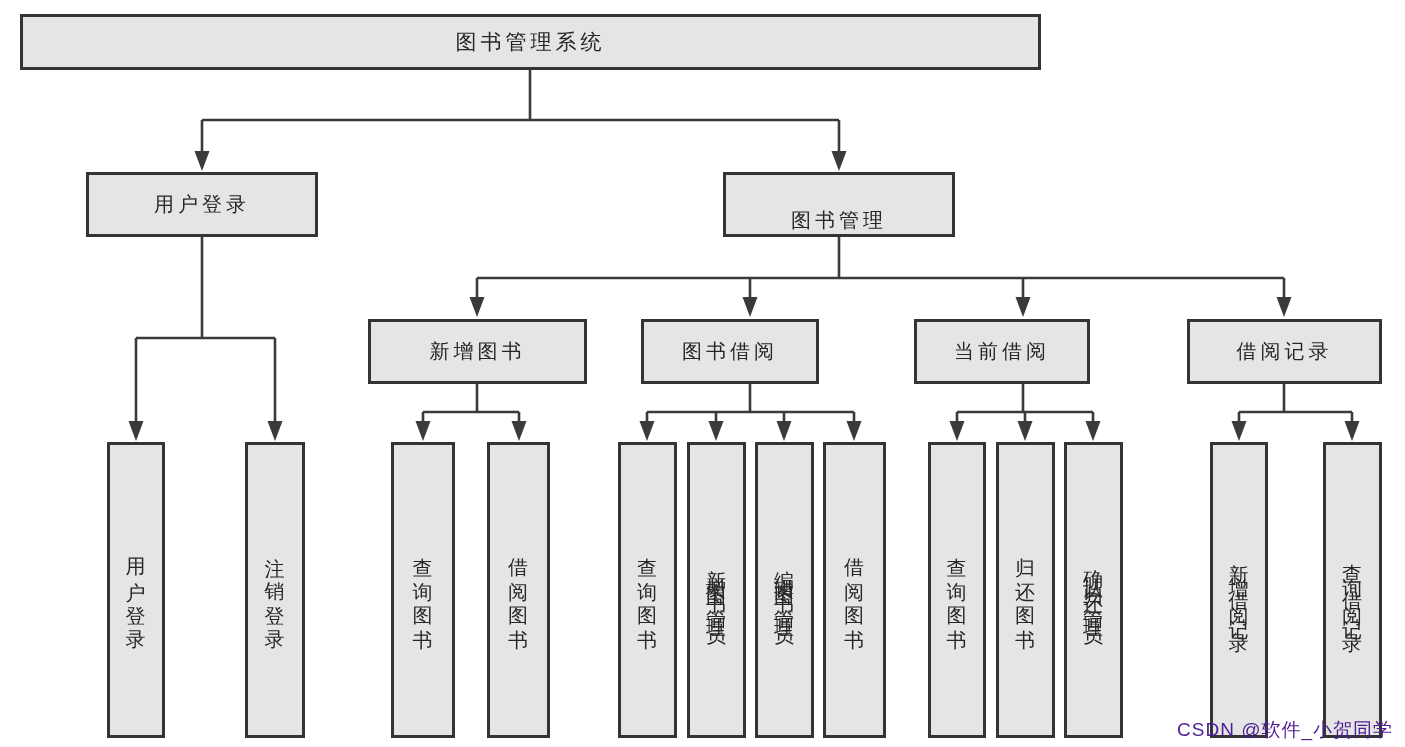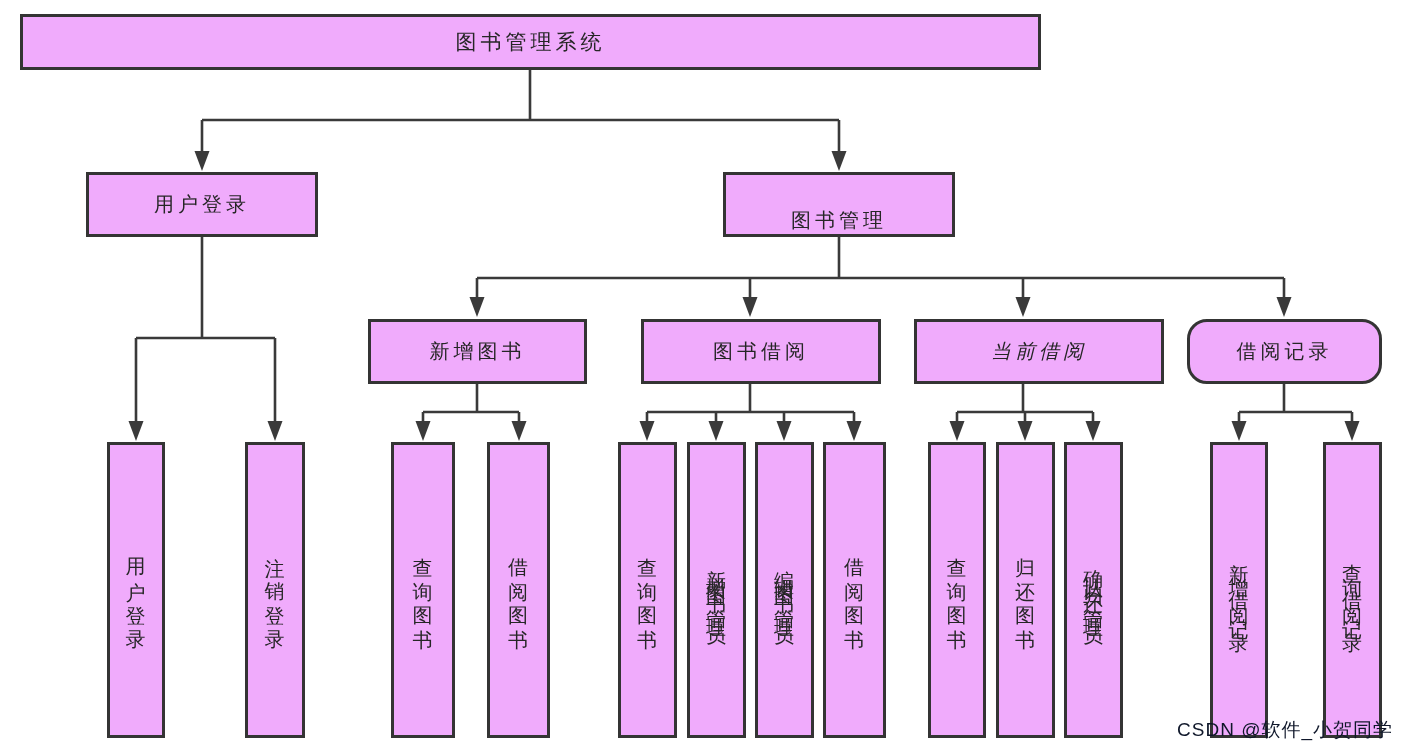--- a/index.html
+++ b/index.html
@@ -18,21 +18,21 @@
   svg.connectors {
     position: absolute;
     left: 0;
     top: 0;
     width: 1405px;
     height: 747px;
   }
   .node {
     position: absolute;
     box-sizing: border-box;
-    background: #f0abfc;
+    background: #e5e5e5;
     border: 3px solid #343434;
     display: flex;
     align-items: center;
     justify-content: center;
     color: #262626;
     font-size: 20px;
     letter-spacing: 4px;
     white-space: nowrap;
   }
   .node.root {
@@ -57,21 +57,21 @@
     line-height: 1;
   }
   .sp4 { letter-spacing: 24px; }
   .sp6 { letter-spacing: 14px; }
   .sp9 { letter-spacing: 8px; }
   .watermark {
     position: absolute;
     right: 12px;
     bottom: 4px;
     font-size: 19px;
-    color: #0f172a;
+    color: #4c1d95;
     letter-spacing: 1px;
   }
 </style>
 </head>
 <body>
 
 <div class="canvas">
 
   <svg class="connectors" viewBox="0 0 1405 747" xmlns="http://www.w3.org/2000/svg">
     <g stroke="#3a3a3a" stroke-width="2.6" fill="none">
@@ -120,27 +120,27 @@
   <div class="node lvl" style="left:86px; width:232px;">
     <span>用户登录</span>
   </div>
   <div class="node lvl" style="left:723px; width:232px;align-items:flex-end;">
     <span>图书管理</span>
   </div>
 
   <div class="node lvl3" style="left:368px; width:219px;">
     <span>新增图书</span>
   </div>
-  <div class="node lvl3" style="left:641px; width:240px;">
+  <div class="node lvl3" style="left:641px; width:178px;">
     <span>图书借阅</span>
   </div>
-  <div class="node lvl3" style="left:914px; width:250px;font-style:italic;">
+  <div class="node lvl3" style="left:914px; width:176px;">
     <span>当前借阅</span>
   </div>
-  <div class="node lvl3" style="left:1187px; width:195px;border-radius:20px;">
+  <div class="node lvl3" style="left:1187px; width:195px;">
     <span>借阅记录</span>
   </div>
 
   <div class="node leaf" style="left:107px; width:58px;">
     <span class="vtext sp4">用户登录</span>
   </div>
   <div class="node leaf" style="left:245px; width:60px;">
     <span class="vtext sp4">注销登录</span>
   </div>
 

